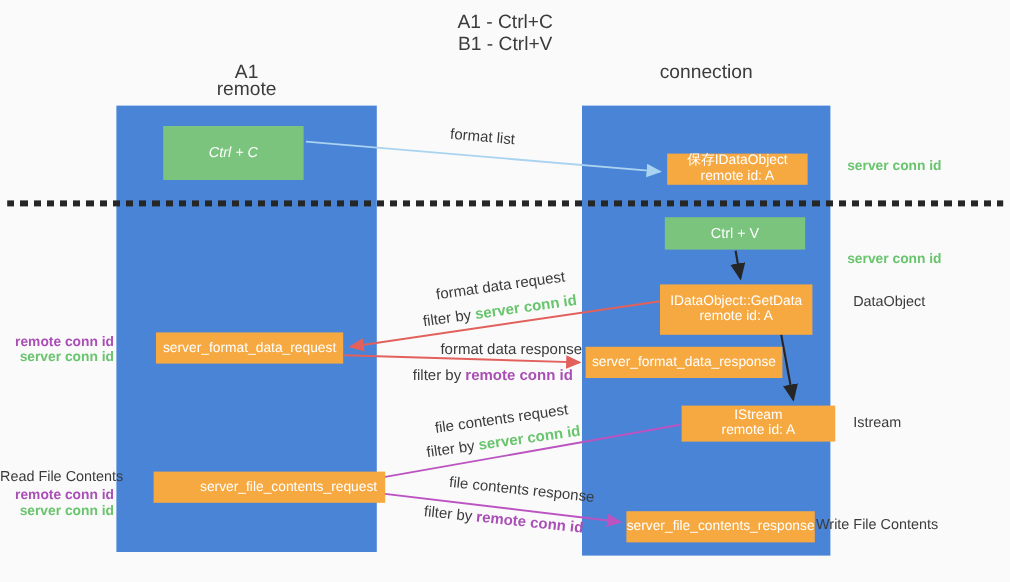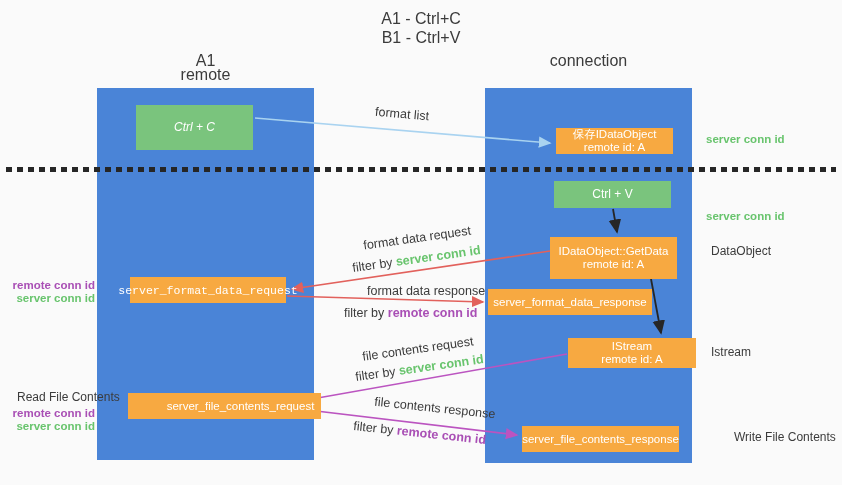--- a/index.html
+++ b/index.html
@@ -32,21 +32,21 @@
   .node{position:absolute;z-index:3;display:flex;flex-direction:column;
     align-items:center;justify-content:center;color:#fff;text-align:center;
     font-size:11.5px;line-height:13px;}
   .node.green{background:var(--box-green,#7ac47d);font-size:12px;}
   .node.orange{background:var(--box-orange,#f7a941);}
   .ctrl-c{left:136px;top:105px;width:117px;height:45px;font-style:italic;}
   .store-box{left:556px;top:128px;width:117px;height:26px;}
   .ctrl-v{left:554px;top:181px;width:117px;height:27px;}
   .getdata-box{left:550px;top:237px;width:127px;height:42px;}
   .istream-box{left:568px;top:338px;width:128px;height:30px;}
-  .format-request-box{left:130px;top:277px;width:156px;height:26px;font-family:Liberation Mono, monospace;}
+  .format-request-box{left:130px;top:277px;width:156px;height:26px;}
   .format-response-box{left:488px;top:289px;width:164px;height:26px;}
   .file-request-box{left:128px;top:393px;width:161px;height:26px;padding-left:32px;}
   .file-response-box{left:522px;top:426px;width:157px;height:26px;}
   .annot{position:absolute;z-index:3;font-size:11.5px;line-height:13px;white-space:nowrap;}
   .annot.bold{font-weight:bold;}
   .annot.green{color:var(--accent-green,#68c46d);}
   .annot.purple{color:var(--accent-purple,#a94fb5);}
   .annot.dark{color:var(--text-dark,#3b3b3b);font-size:12px;}
   .annot.right-align{left:0;width:95px;text-align:right;}
   .flow{position:absolute;z-index:3;font-size:12.5px;line-height:15px;
@@ -141,25 +141,25 @@
   </div>
 
   <div class="node orange file-response-box">
     <span>server_file_contents_response</span>
   </div>
 
   <div class="annot bold green" style="left:706px;top:133px;">server conn id</div>
   <div class="annot bold green" style="left:706px;top:210px;">server conn id</div>
   <div class="annot dark" style="left:711px;top:245px;">DataObject</div>
   <div class="annot dark" style="left:711px;top:346px;">Istream</div>
-  <div class="annot dark" style="left:734px;top:431px;">Write File Contents</div>
+  <div class="annot dark" style="left:680px;top:431px;">Write File Contents</div>
 
   <div class="annot bold purple right-align" style="top:279px;">remote conn id</div>
   <div class="annot bold green right-align" style="top:292px;">server conn id</div>
-  <div class="annot dark right-align" style="top:391px;width:76px;margin-left:17px;">Read File Contents</div>
+  <div class="annot dark right-align" style="top:391px;width:76px;">Read File Contents</div>
   <div class="annot bold purple right-align" style="top:407px;">remote conn id</div>
   <div class="annot bold green right-align" style="top:420px;">server conn id</div>
 
   <div class="flow rot-slight" style="left:375px;top:107px;">format list</div>
 
   <div class="flow rot-up" style="left:363px;top:231px;">format data request</div>
   <div class="flow rot-up" style="left:352px;top:252px;">
     <span>filter by </span><span class="key green">server conn id</span>
   </div>
 

